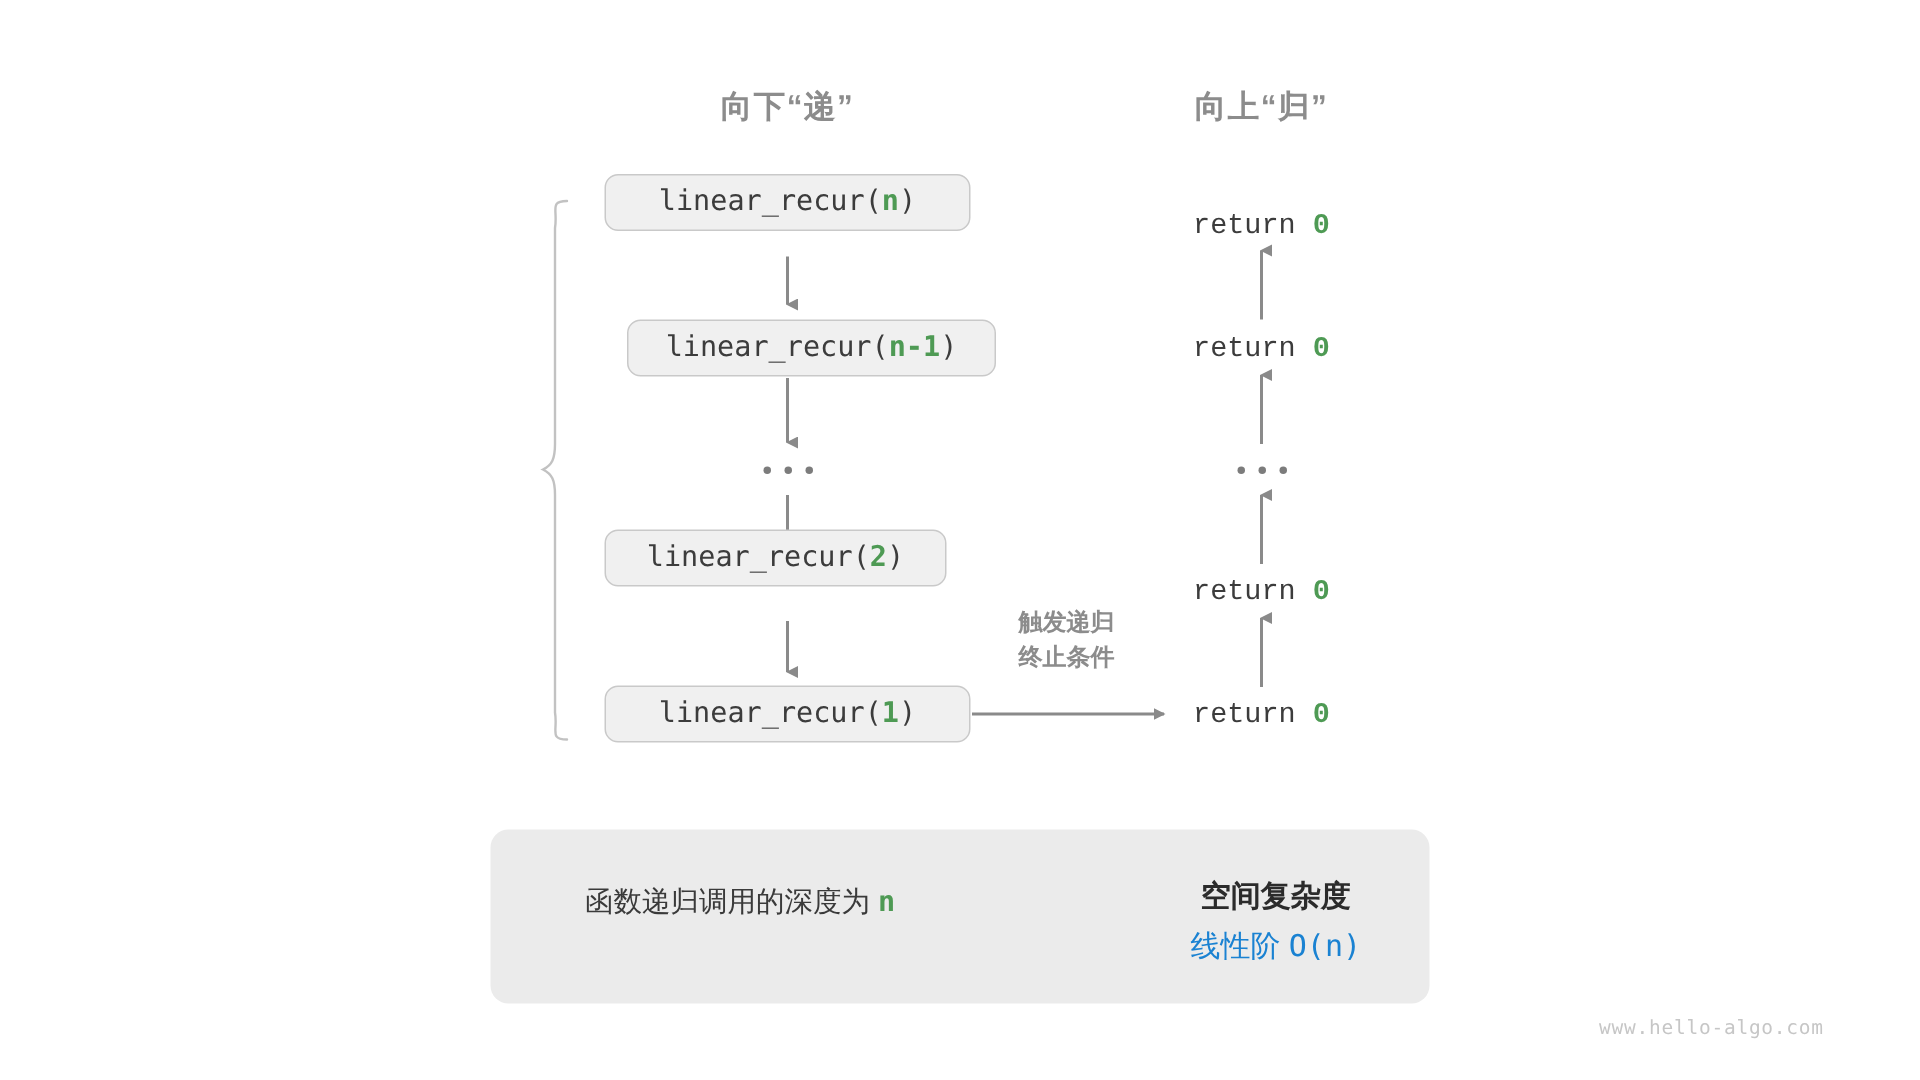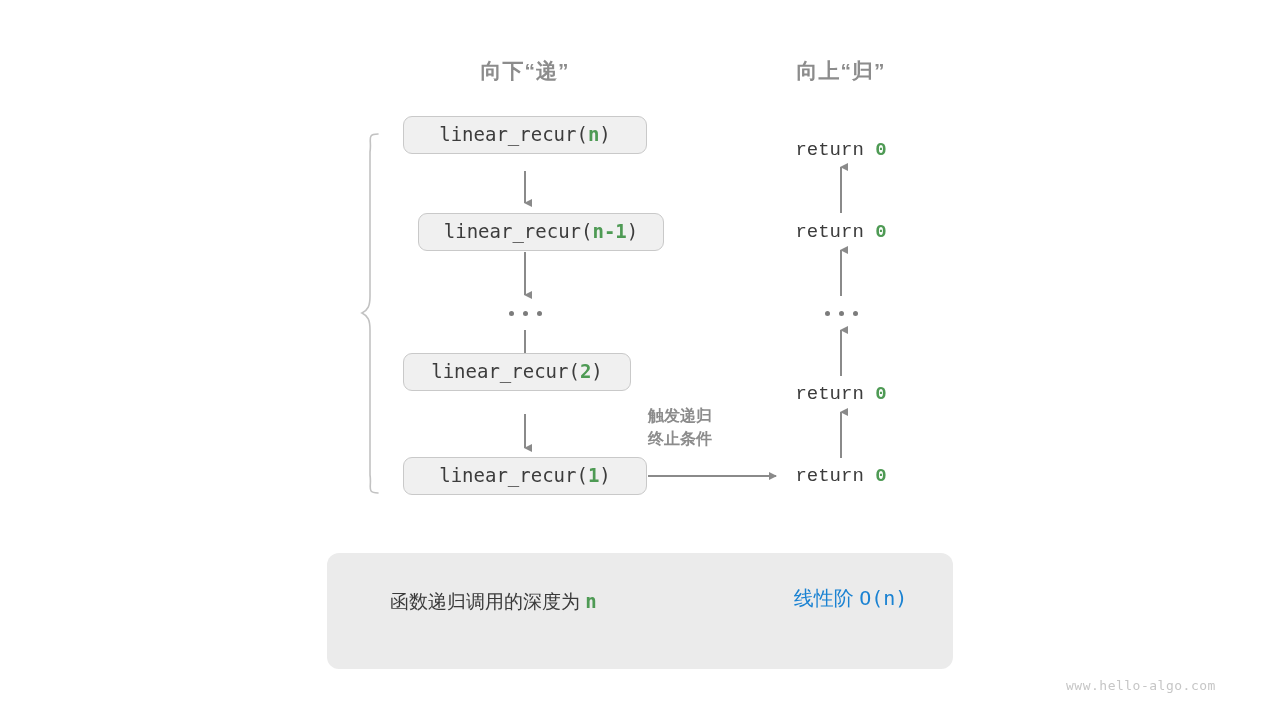--- a/index.html
+++ b/index.html
@@ -100,21 +100,21 @@
     color: #4e9a54;
     line-height: 30px;
   }
 
   
   .trigger-note {
     font-size: 16px;
     font-weight: bold;
     color: #8c8c8c;
     line-height: 23px;
-    text-align: left;
+    text-align: center;
     white-space: nowrap;
   }
 
   
   .summary-panel {
     box-sizing: border-box;
     background: #ebebeb;
     border-radius: 12px;
     display: flex;
     align-items: center;
@@ -290,19 +290,20 @@
 
   <div class="abs summary-panel" style="left:327px; top:553px; width:626px; height:116px;">
 
     <div class="sum-left abs" style="left:43px; top:31px;">
       <div>
         <span>函数递归调用的深度为 </span><span class="hl">n</span>
       </div>
     </div>
 
     <div class="sum-right abs" style="left:421px; top:29px; width:205px;">
+      <span class="r1">空间复杂度</span>
       <span class="r2"><span>线性阶 </span><span class="mono">O(</span><span class="mono">n</span><span class="mono">)</span></span>
     </div>
   </div>
 
   <div class="abs watermark" style="left:1066px; top:678px;">www.hello-algo.com</div>
 
 </div>
 
 </body></html>

